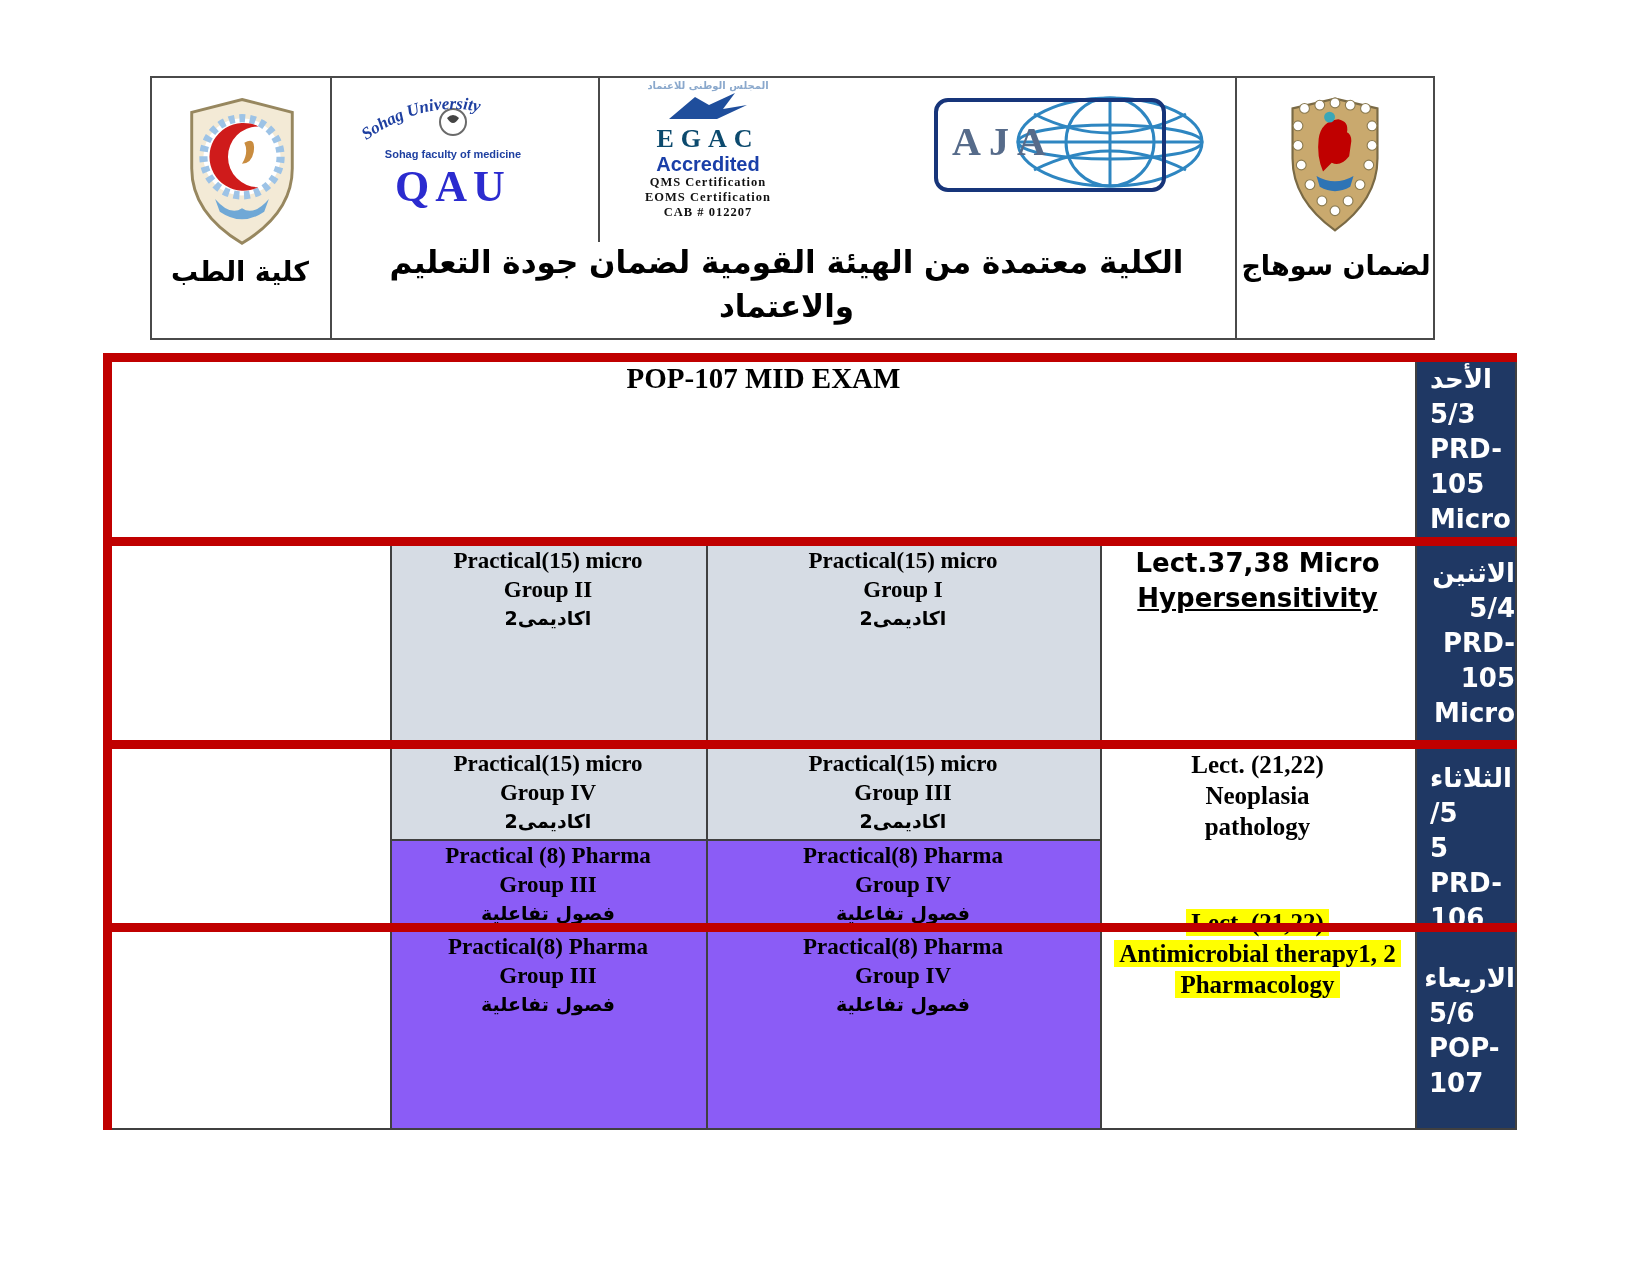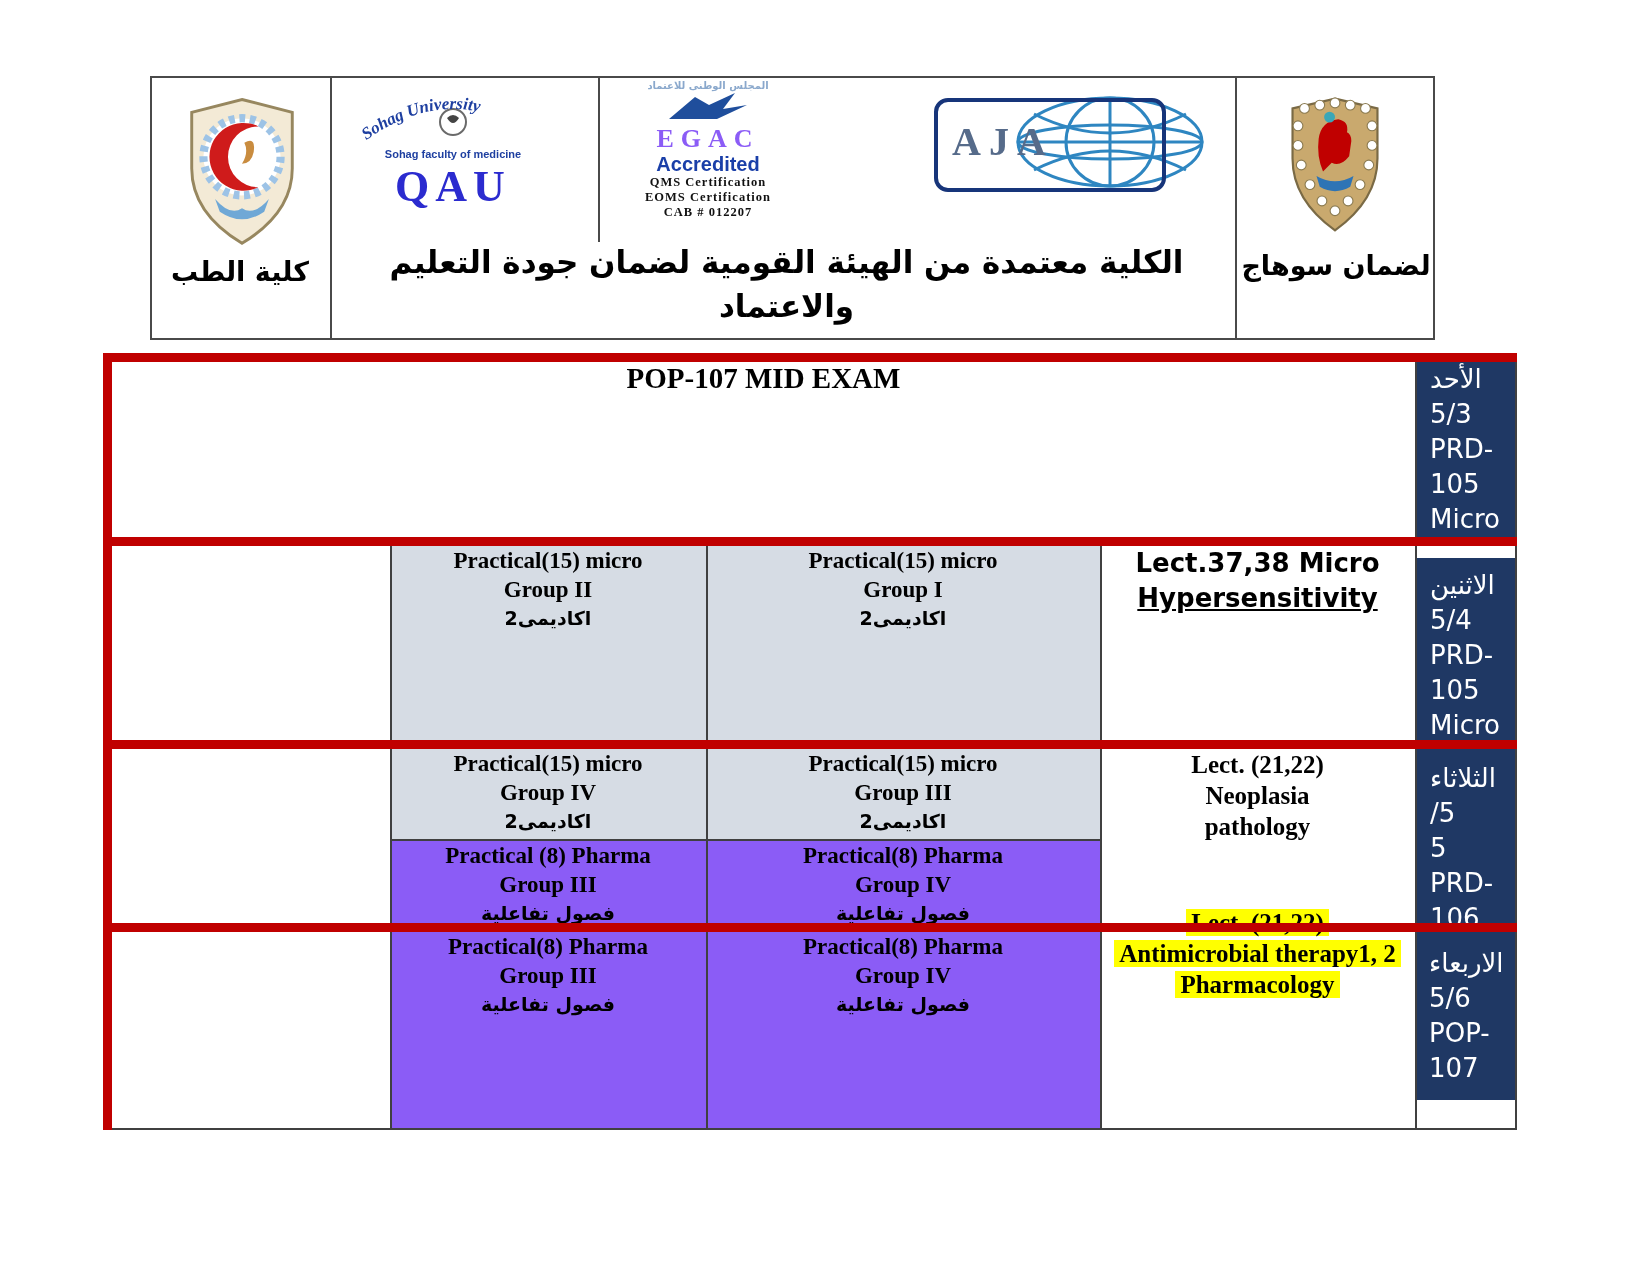--- a/index.html
+++ b/index.html
@@ -17,21 +17,21 @@
   .cap-faculty { left:152px; top:256px; width:176px; font-size:27px; }
   .cap-univ    { left:1239px; top:250px; width:194px; font-size:27px; }
   .qau-wrap { position:absolute; left:342px; top:92px; width:222px; text-align:center; }
   .qau-sub  { font-size:11px; font-weight:bold; color:#1e3fa0;
               font-family:"Liberation Sans",sans-serif; margin-top:-6px; }
   .qau-big  { font-size:44px; font-weight:bold; color:#2b2bcf; letter-spacing:6px;
               font-family:"Liberation Serif",serif; line-height:54px; }
   .egac-wrap { position:absolute; left:602px; top:80px; width:212px; text-align:center; }
   .egac-ar  { font-size:10px; font-weight:bold; color:#8aa8cc;
               font-family:"DejaVu Sans",sans-serif; }
-  .egac-name { font-size:26px; font-weight:bold; color:#8b5cf6; letter-spacing:7px;
+  .egac-name { font-size:26px; font-weight:bold; color:#0c4a6e; letter-spacing:7px;
                font-family:"Liberation Serif",serif; line-height:28px; }
   .egac-acc  { font-size:20px; font-weight:bold; color:#1a3fa8; line-height:22px;
                font-family:"Liberation Sans",sans-serif; }
   .egac-line { font-size:12.5px; font-weight:bold; color:#111; line-height:15px;
                font-family:"Liberation Serif",serif; letter-spacing:1px; }
   .aja-wrap { position:absolute; left:928px; top:94px; width:292px; height:152px; }
   .aja-globe { position:absolute; left:82px; top:-2px; }
   .aja-box  { position:absolute; left:6px; top:4px; width:232px; height:94px;
               border:4px solid #17357a; border-radius:14px; }
   .aja-name { position:absolute; left:24px; top:24px; font-size:40px; font-weight:bold;
@@ -44,21 +44,21 @@
             font-size:31px; line-height:44px; color:#000; }
   
   .rbar  { position:absolute; left:103px; width:1414px; height:9px; background:#c00000; z-index:6; }
   .rleft { position:absolute; left:103px; top:353px; width:9px; height:777px; background:#c00000; z-index:6; }
   .thin  { position:absolute; background:#404040; z-index:5; }
   .cell  { position:absolute; display:flex; flex-direction:column; justify-content:flex-start;
            align-items:center; text-align:center; z-index:1; }
   .navy  { position:absolute; left:1417px; width:98px; background:#1f3864; color:#fff;
            display:flex; flex-direction:column; justify-content:center; z-index:1;
            padding-left:13px; }
-  .nln   { font-family:"DejaVu Sans",sans-serif; font-weight:normal; font-size:26px;
+  .nln   { font-family:"DejaVu Sans",sans-serif; font-weight:bold; font-size:26px;
            line-height:35px; text-align:left; }
   .nln.ar-n { direction:rtl; }
   .bg-blue { background:#d6dce4; }
   .bg-gray { background:#8b5cf6; }
   .ln-en { font-family:"Liberation Serif",serif; font-weight:bold; font-size:23px; line-height:29px; }
   .ln-ar { font-family:"DejaVu Sans",sans-serif; font-weight:bold; font-size:19px;
            line-height:29px; direction:rtl; }
   .exam-text { font-family:"Liberation Serif",serif; font-weight:bold; font-size:29px; }
   .ln-lect { font-family:"Liberation Serif",serif; font-weight:bold; font-size:25px; line-height:31px; }
   .ln-sans { font-family:"DejaVu Sans",sans-serif; font-weight:bold; font-size:26px; line-height:35px; }
@@ -177,21 +177,21 @@
   </div>
   <div class="cell bg-blue" style="left:706px; top:546px; width:394px; height:194px;">
     <div class="ln-en">Practical(15) micro</div>
     <div class="ln-en">Group I</div>
     <div class="ln-ar">اكاديمى2</div>
   </div>
   <div class="cell" style="left:1100px; top:546px; width:315px; height:230px; background:#fff;">
     <div class="ln-sans">Lect.37,38 Micro</div>
     <div class="ln-sans u">Hypersensitivity</div>
   </div>
-  <div class="navy" style="top:558px; height:194px;">
+  <div class="navy" style="top:546px; height:194px;align-items:flex-end;">
     <div class="nln ar-n">الاثنين</div>
     <div class="nln">5/4</div>
     <div class="nln">PRD-</div>
     <div class="nln">105</div>
     <div class="nln">Micro</div>
   </div>
 
   <div class="cell bg-blue" style="left:390px; top:749px; width:316px; height:91px;">
     <div class="ln-en">Practical(15) micro</div>
     <div class="ln-en">Group IV</div>
@@ -235,21 +235,21 @@
     <div class="ln-en">Group IV</div>
     <div class="ln-ar">فصول تفاعلية</div>
   </div>
   <div class="cell" style="left:1100px; top:932px; width:315px; height:196px; background:#fff;">
     <div class="shift-up">
       <div class="ln-lect"><span class="hl">Lect. (21,22)</span></div>
       <div class="ln-lect"><span class="hl">Antimicrobial therapy1, 2</span></div>
       <div class="ln-lect"><span class="hl">Pharmacology</span></div>
     </div>
   </div>
-  <div class="navy" style="top:932px; height:168px;padding-left:12px;">
+  <div class="navy" style="top:932px; height:198px;padding-left:12px;">
     <div class="nln ar-n">الاربعاء</div>
     <div class="nln">5/6</div>
     <div class="nln">POP-</div>
     <div class="nln">107</div>
   </div>
 
   <div class="thin" style="left:390px; top:546px; width:2px; height:582px;"></div>
   <div class="thin" style="left:706px; top:546px; width:2px; height:582px;"></div>
   <div class="thin" style="left:1100px; top:546px; width:2px; height:582px;"></div>
   <div class="thin" style="left:1415px; top:353px; width:2px; height:777px;"></div>

